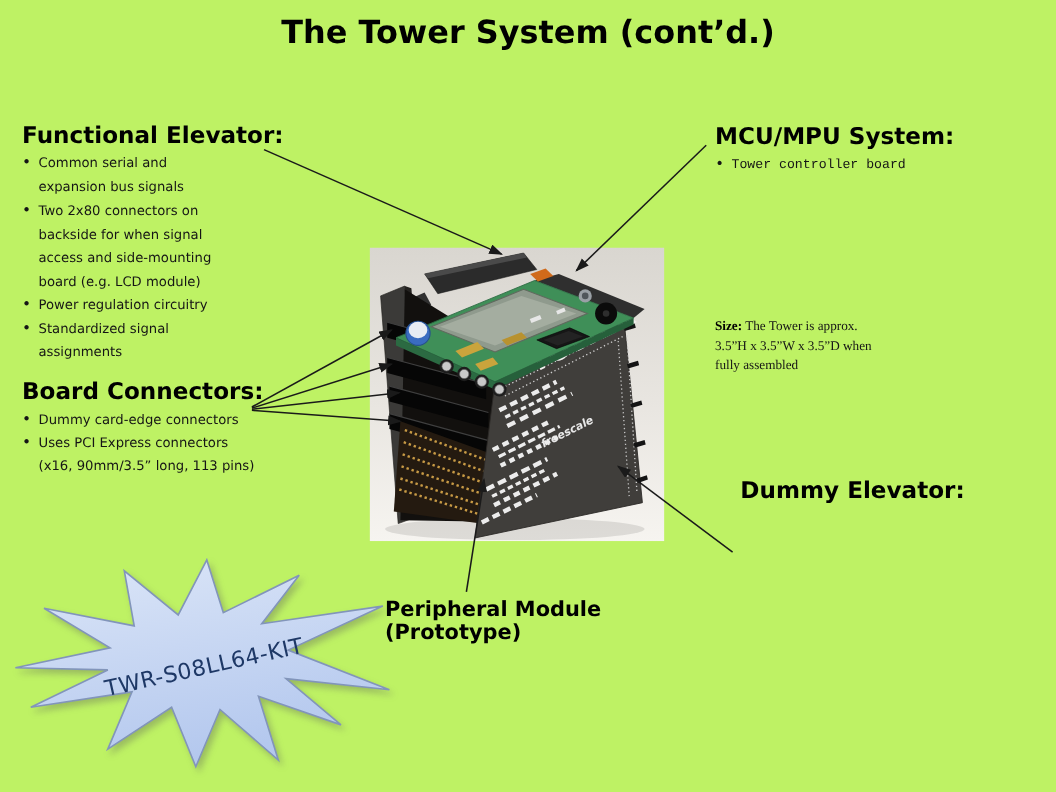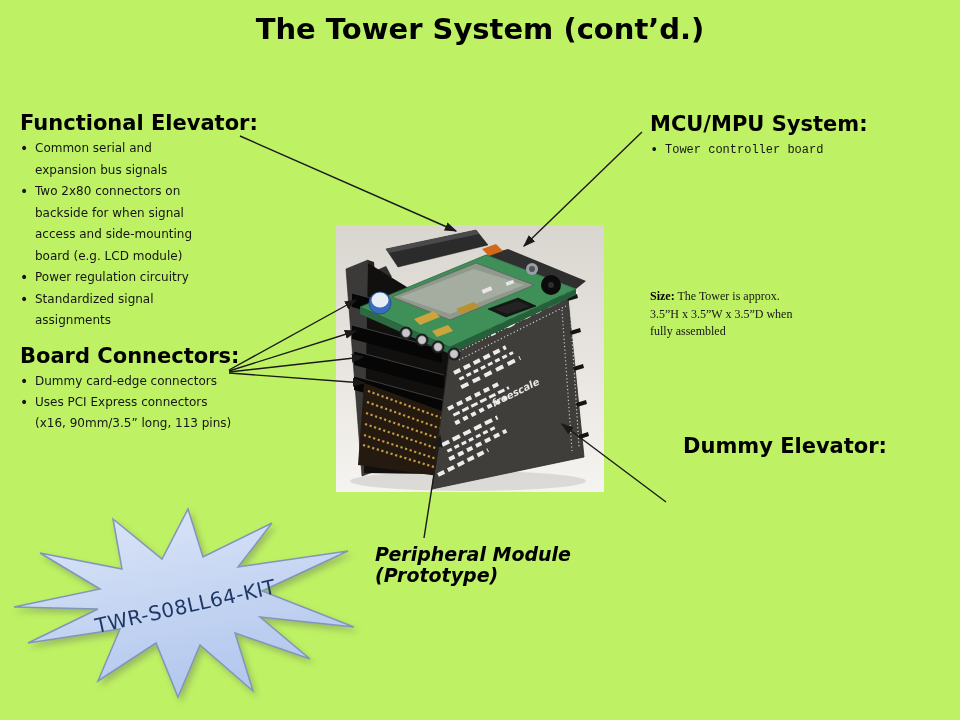--- a/index.html
+++ b/index.html
@@ -14,23 +14,23 @@
   .btext{white-space:pre-line;}
   .lh215 li{line-height:21.5px;}
   .lh21 li{line-height:20.8px;}
   .lh22 li{line-height:22.2px;font-family:Liberation Mono, monospace;}
   #functional{left:20px;top:112px;width:300px;}
   #board{left:20px;top:345px;width:320px;}
   #mcu{left:650px;top:113px;width:300px;}
   #sizenote{left:650px;top:288px;width:280px;font-size:12px;line-height:17.5px;white-space:pre-line;color:#151515;font-family:Liberation Serif, serif;}
   #sizenote .bold{font-weight:bold;color:#000;}
   #dummy{left:668px;top:435px;width:285px;}
-  #dummy .heading{margin-left:15px;}
+  #dummy .heading{margin-left:5px;}
   #dummy ul.bullets li::before{width:24px;padding-left:2px;box-sizing:border-box;}
-  #peripheral{left:375px;top:544px;font-size:19px;font-weight:bold;line-height:21px;white-space:pre-line;color:#000;font-style:italic;}
+  #peripheral{left:350px;top:544px;font-size:19px;font-weight:bold;line-height:21px;white-space:pre-line;color:#000;}
   #photo{left:336px;top:225px;width:268px;height:267px;}
   #starburst{left:10px;top:505px;width:348px;height:196px;filter:drop-shadow(3px 4px 3px rgba(90,90,90,.35));}
   #arrows{left:0;top:0;width:960px;height:720px;pointer-events:none;}
   svg{display:block;}
 </style>
 </head>
 <body>
 
 <div id="slide">
 

